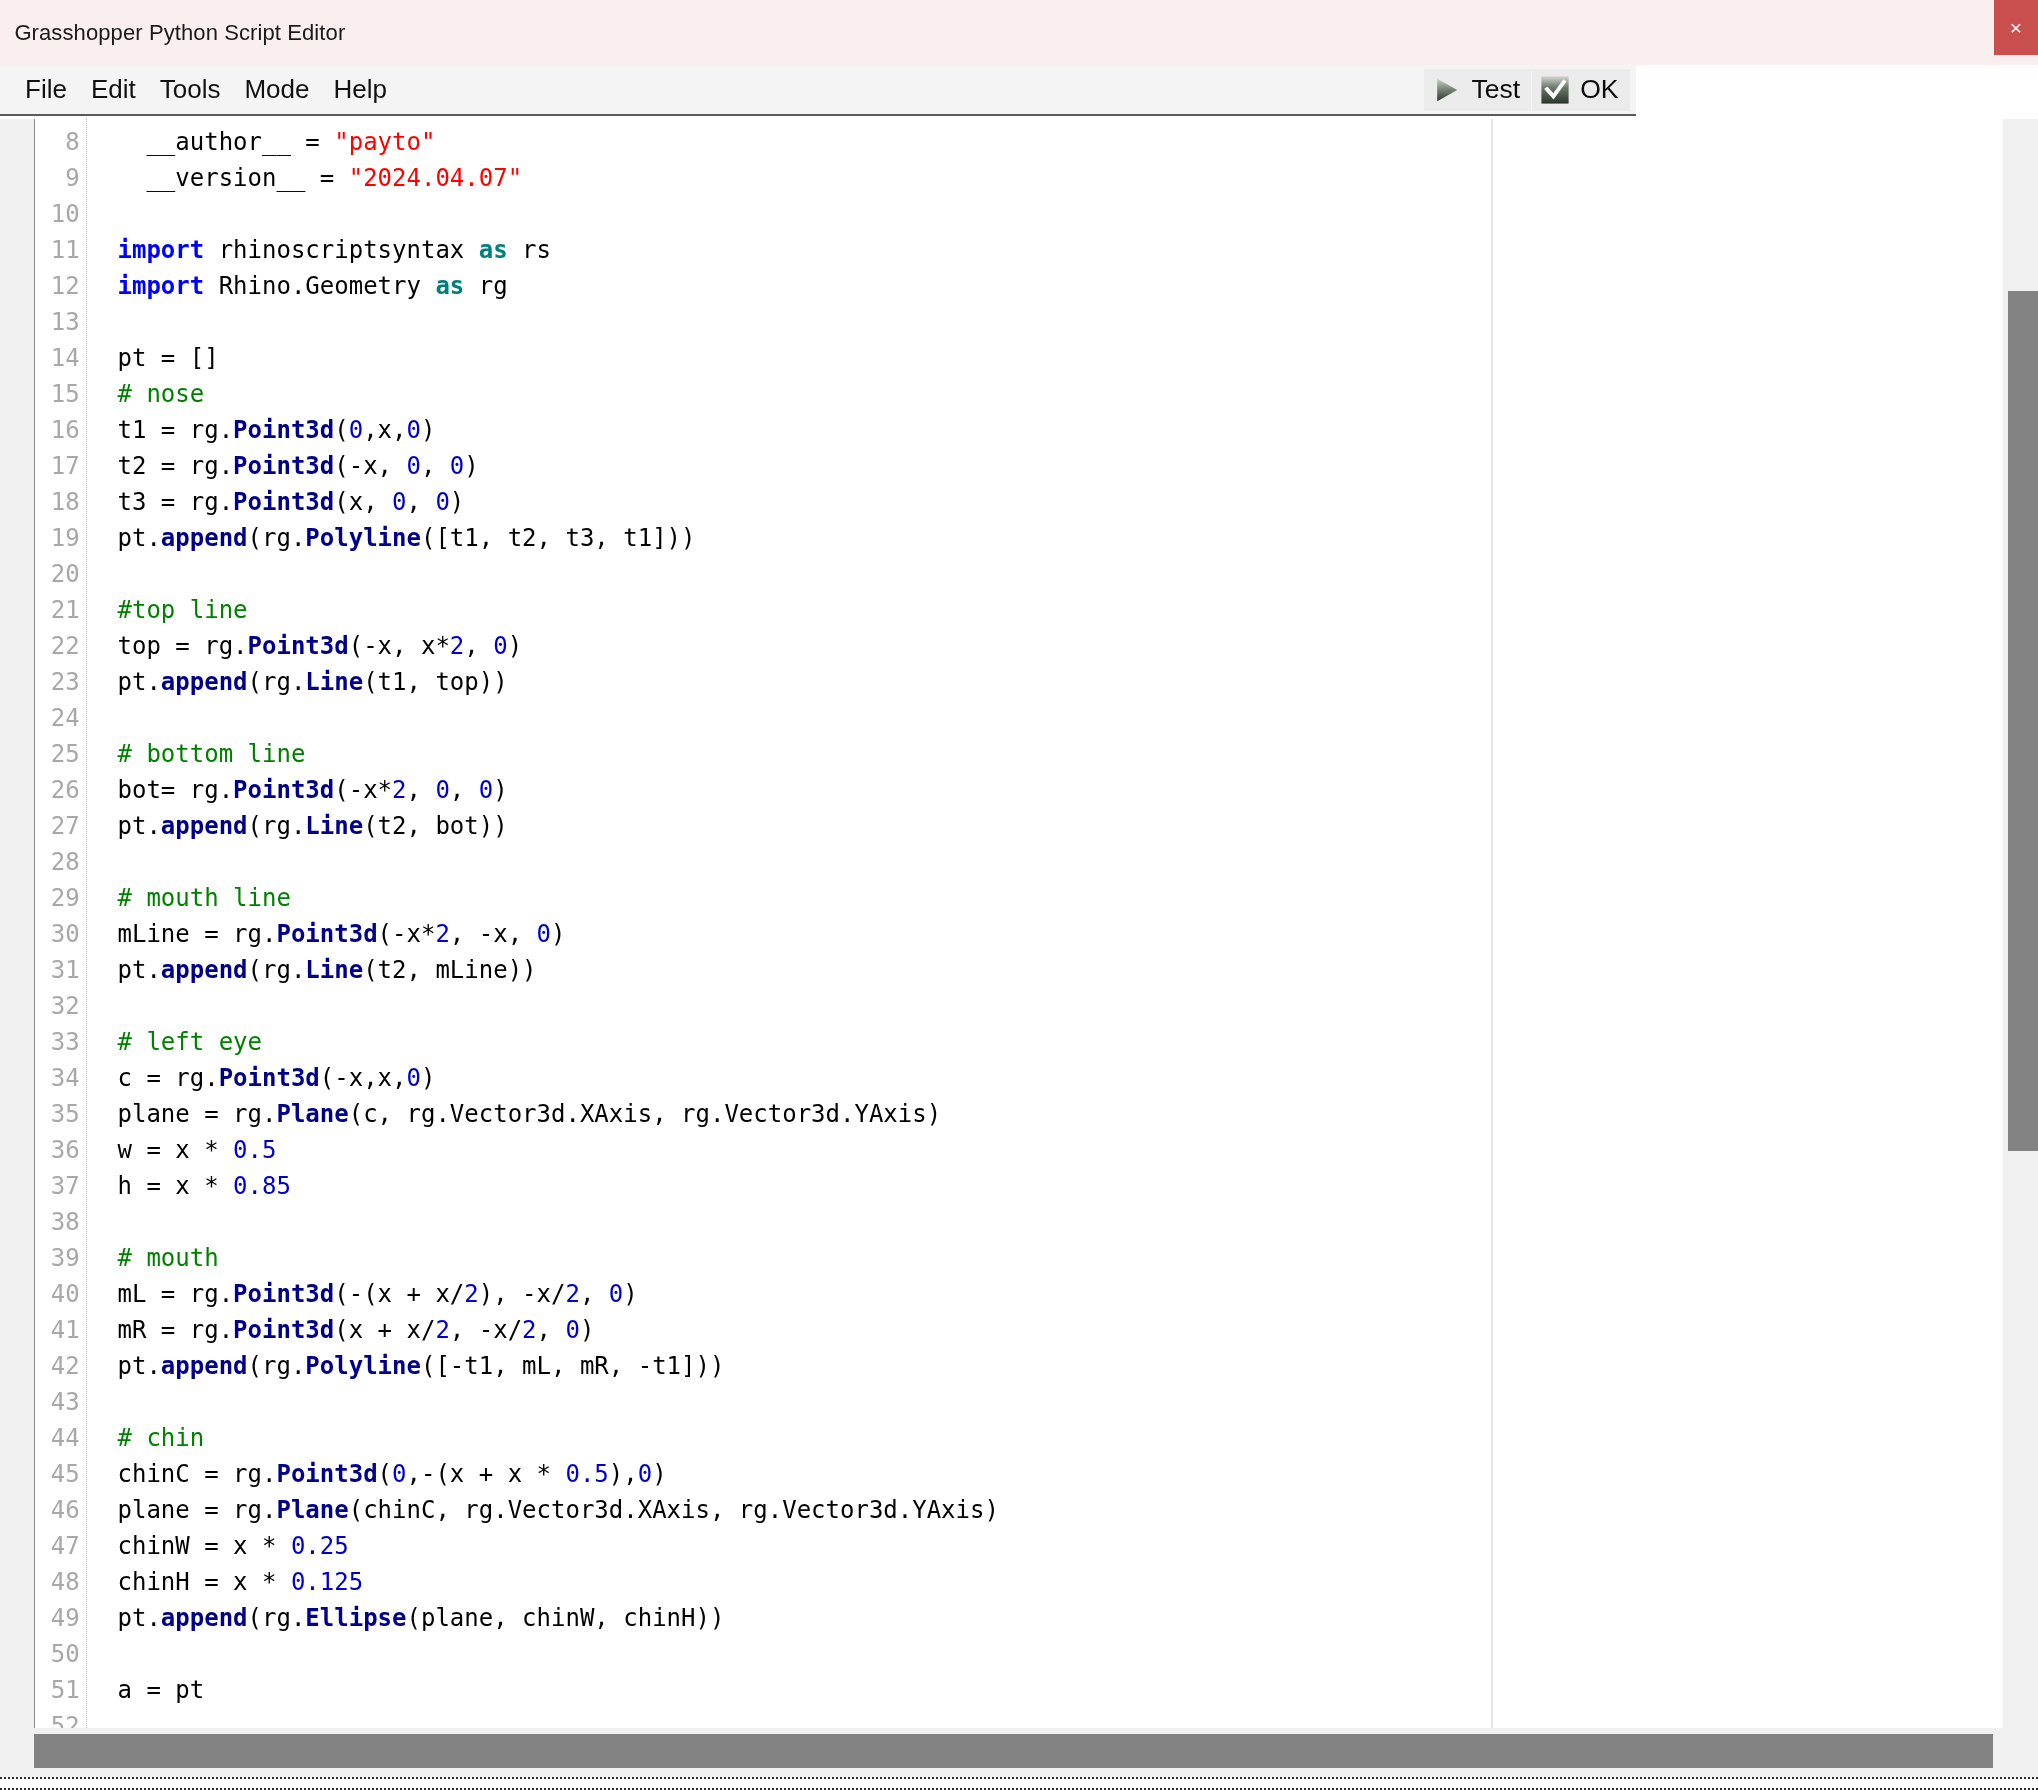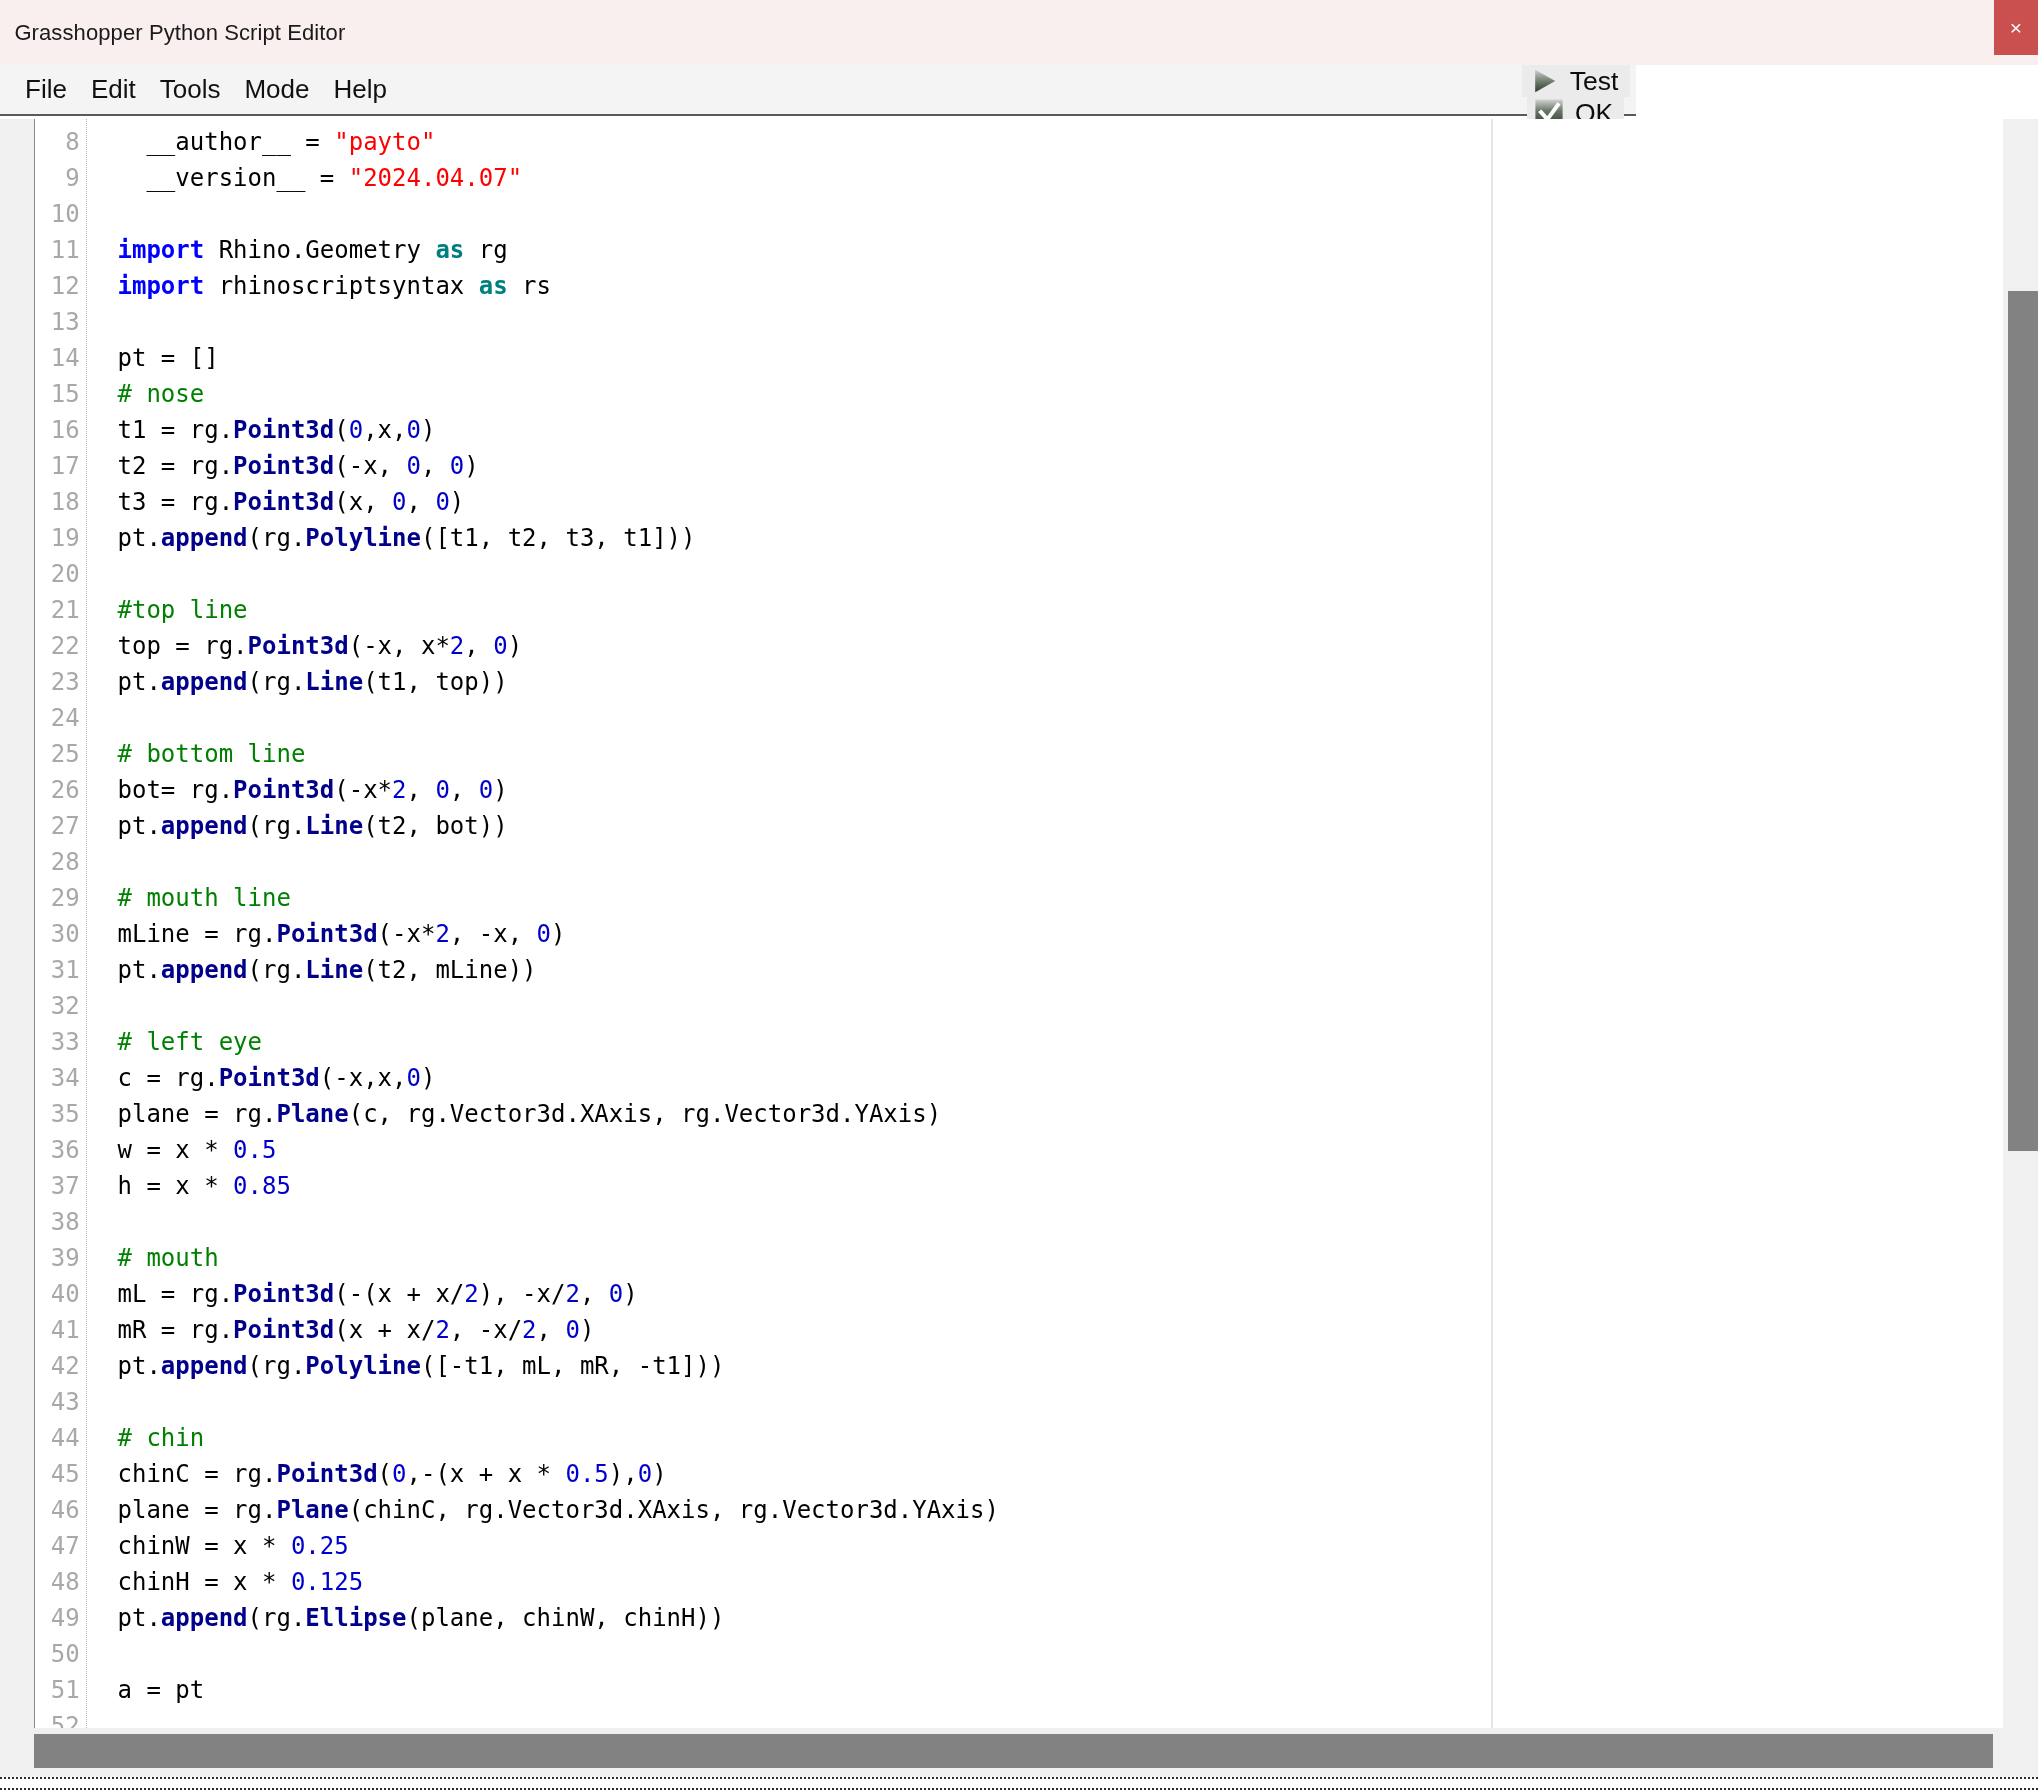--- a/index.html
+++ b/index.html
@@ -90,21 +90,20 @@
     font-family: "Liberation Sans", sans-serif;
   }
 
   .menubar-right {
     position: absolute;
     right: 6.4px;
     top: 0;
     height: 100%;
     display: flex;
     align-items: center;
-    flex-direction: column;
   }
   .tool-button {
     display: flex;
     align-items: center;
     height: 42px;
     padding: 0 11.2px 0 6.4px;
     background: #ebebeb;
     margin-left: 0.8px;
     cursor: pointer;
     box-sizing: border-box;
@@ -370,22 +369,22 @@
           <div class="lnum">51</div>
           <div class="lnum">52</div>
         </div>
     </div>
 
     <div class="code-area">
       <div class="code-inner" id="code-inner">
           <div class="code-line"><span class="t-plain">  __author__ = </span><span class="t-str">"payto"</span></div>
           <div class="code-line"><span class="t-plain">  __version__ = </span><span class="t-str">"2024.04.07"</span></div>
           <div class="code-line">&nbsp;</div>
+          <div class="code-line"><span class="t-kw">import</span><span class="t-plain"> rhinoscriptsyntax </span><span class="t-kw2">as</span><span class="t-plain"> rs</span></div>
           <div class="code-line"><span class="t-kw">import</span><span class="t-plain"> Rhino.Geometry </span><span class="t-kw2">as</span><span class="t-plain"> rg</span></div>
-          <div class="code-line"><span class="t-kw">import</span><span class="t-plain"> rhinoscriptsyntax </span><span class="t-kw2">as</span><span class="t-plain"> rs</span></div>
           <div class="code-line">&nbsp;</div>
           <div class="code-line"><span class="t-plain">pt = []</span></div>
           <div class="code-line"><span class="t-com"># nose</span></div>
           <div class="code-line"><span class="t-plain">t1 = rg.</span><span class="t-cls">Point3d</span><span class="t-plain">(</span><span class="t-num">0</span><span class="t-plain">,x,</span><span class="t-num">0</span><span class="t-plain">)</span></div>
           <div class="code-line"><span class="t-plain">t2 = rg.</span><span class="t-cls">Point3d</span><span class="t-plain">(-x, </span><span class="t-num">0</span><span class="t-plain">, </span><span class="t-num">0</span><span class="t-plain">)</span></div>
           <div class="code-line"><span class="t-plain">t3 = rg.</span><span class="t-cls">Point3d</span><span class="t-plain">(x, </span><span class="t-num">0</span><span class="t-plain">, </span><span class="t-num">0</span><span class="t-plain">)</span></div>
           <div class="code-line"><span class="t-plain">pt.</span><span class="t-cls">append</span><span class="t-plain">(rg.</span><span class="t-cls">Polyline</span><span class="t-plain">([t1, t2, t3, t1]))</span></div>
           <div class="code-line">&nbsp;</div>
           <div class="code-line"><span class="t-com">#top line</span></div>
           <div class="code-line"><span class="t-plain">top = rg.</span><span class="t-cls">Point3d</span><span class="t-plain">(-x, x*</span><span class="t-num">2</span><span class="t-plain">, </span><span class="t-num">0</span><span class="t-plain">)</span></div>

